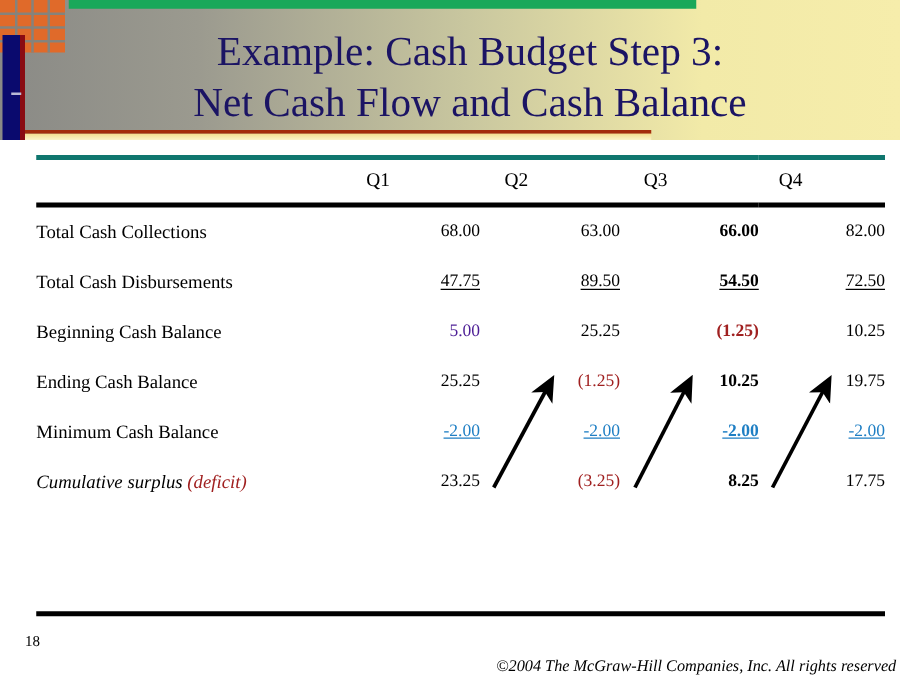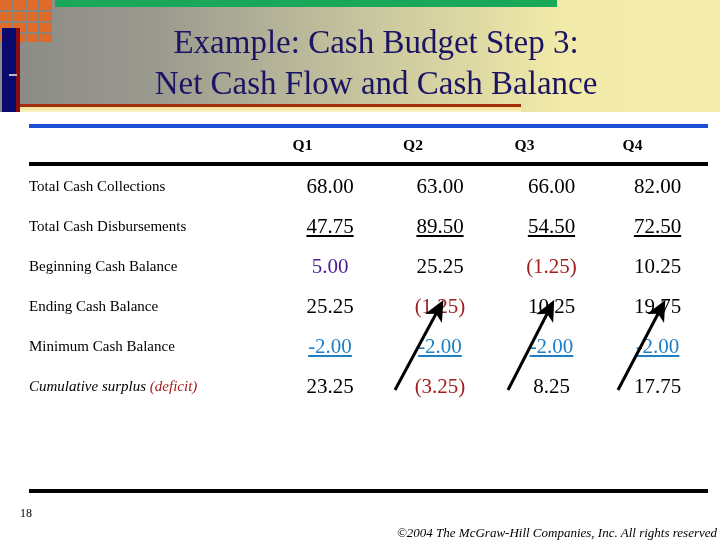--- a/index.html
+++ b/index.html
@@ -109,40 +109,40 @@
     font-family: "Liberation Serif", "DejaVu Serif", serif;
   }
   .lbl {
     text-align: left;
     width: 247px;
     padding-left: 1px;
     height: 40px;
     font-size: 15px;
   }
   .num {
-    text-align: center;
+    text-align: right;
     width: 108px;
     padding-right: 0px;
     height: 40px;
-    font-size: 21px;
+    font-size: 14px;
     white-space: nowrap;
   }
   .num.c1 { width: 108px; padding-right: 0px; }
   .num.c2 { width: 112px; }
-  .num.c3 { width: 111px; }
+  .num.c3 { width: 111px; font-weight: bold; }
   .num.c4 { width: 101px; }
 
   .hdr td { height: 34px; font-size: 15.5px; }
   .hdr .qh { text-align: center; }
   .hdr .qh.c1 { padding-right: 55px; }
   .hdr .qh.c2 { padding-right: 54px; }
   .hdr .qh.c3 { padding-right: 54px; }
   .hdr .qh.c4 { padding-right: 50px; }
 
-  tr.rule-top td { border-top: 4px solid #1d4ed8; font-weight: bold; }
+  tr.rule-top td { border-top: 4px solid #0f766e; }
   tr.rule-bottom td { border-bottom: 4px solid #000; }
 
   .italic { font-style: italic; }
   .neg { color: #a02020; }
   .blue { color: #4c1d95; }
   .blue-u { color: #1f7fc4; text-decoration: underline; }
   .u { text-decoration: underline; text-underline-offset: 2px; }
 
   
   #arrow-layer {

